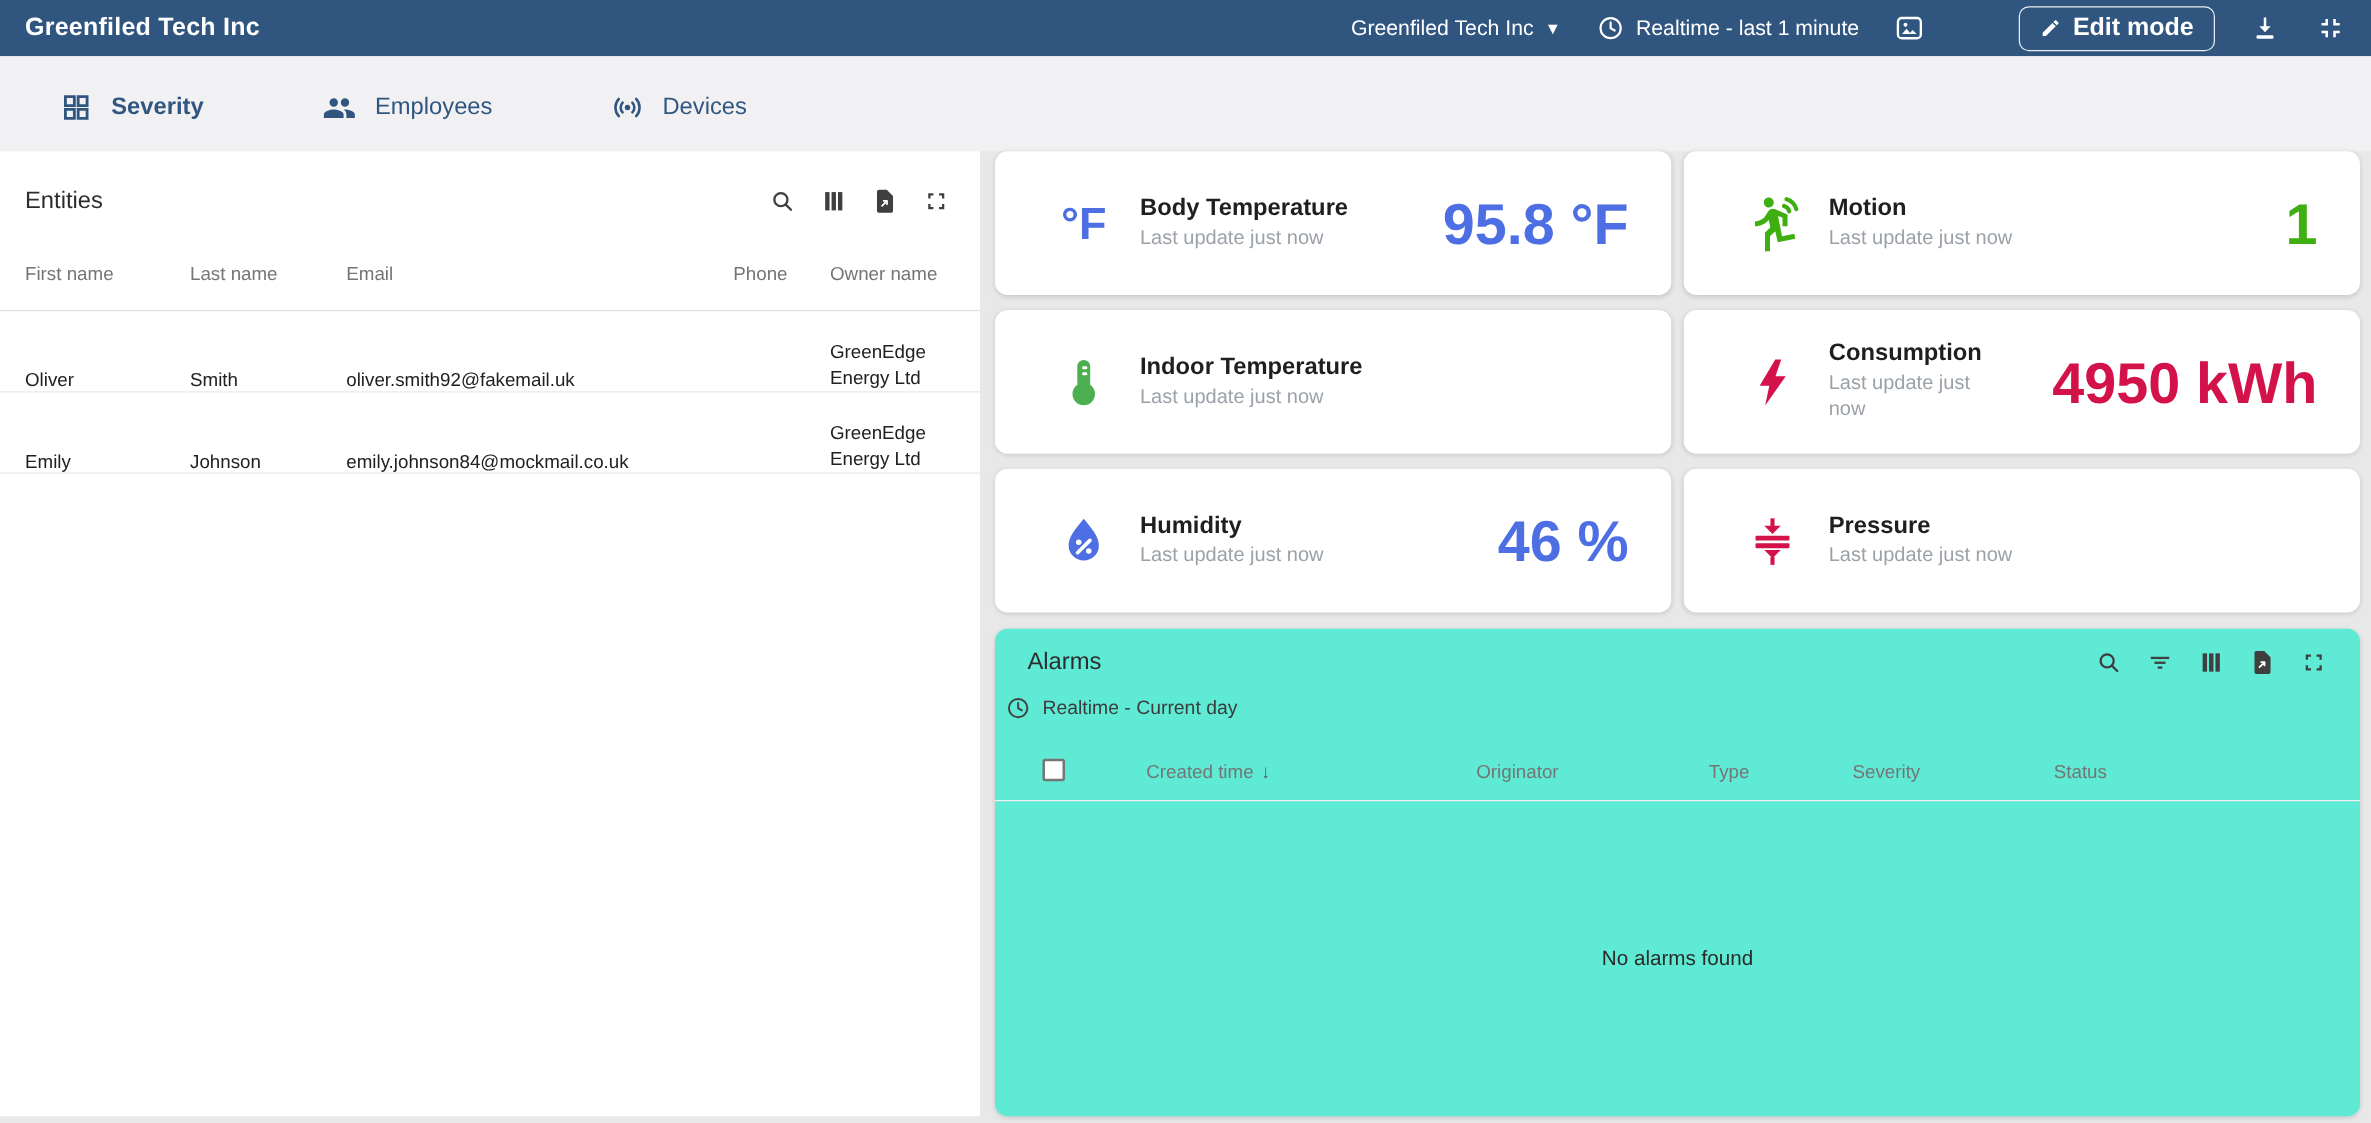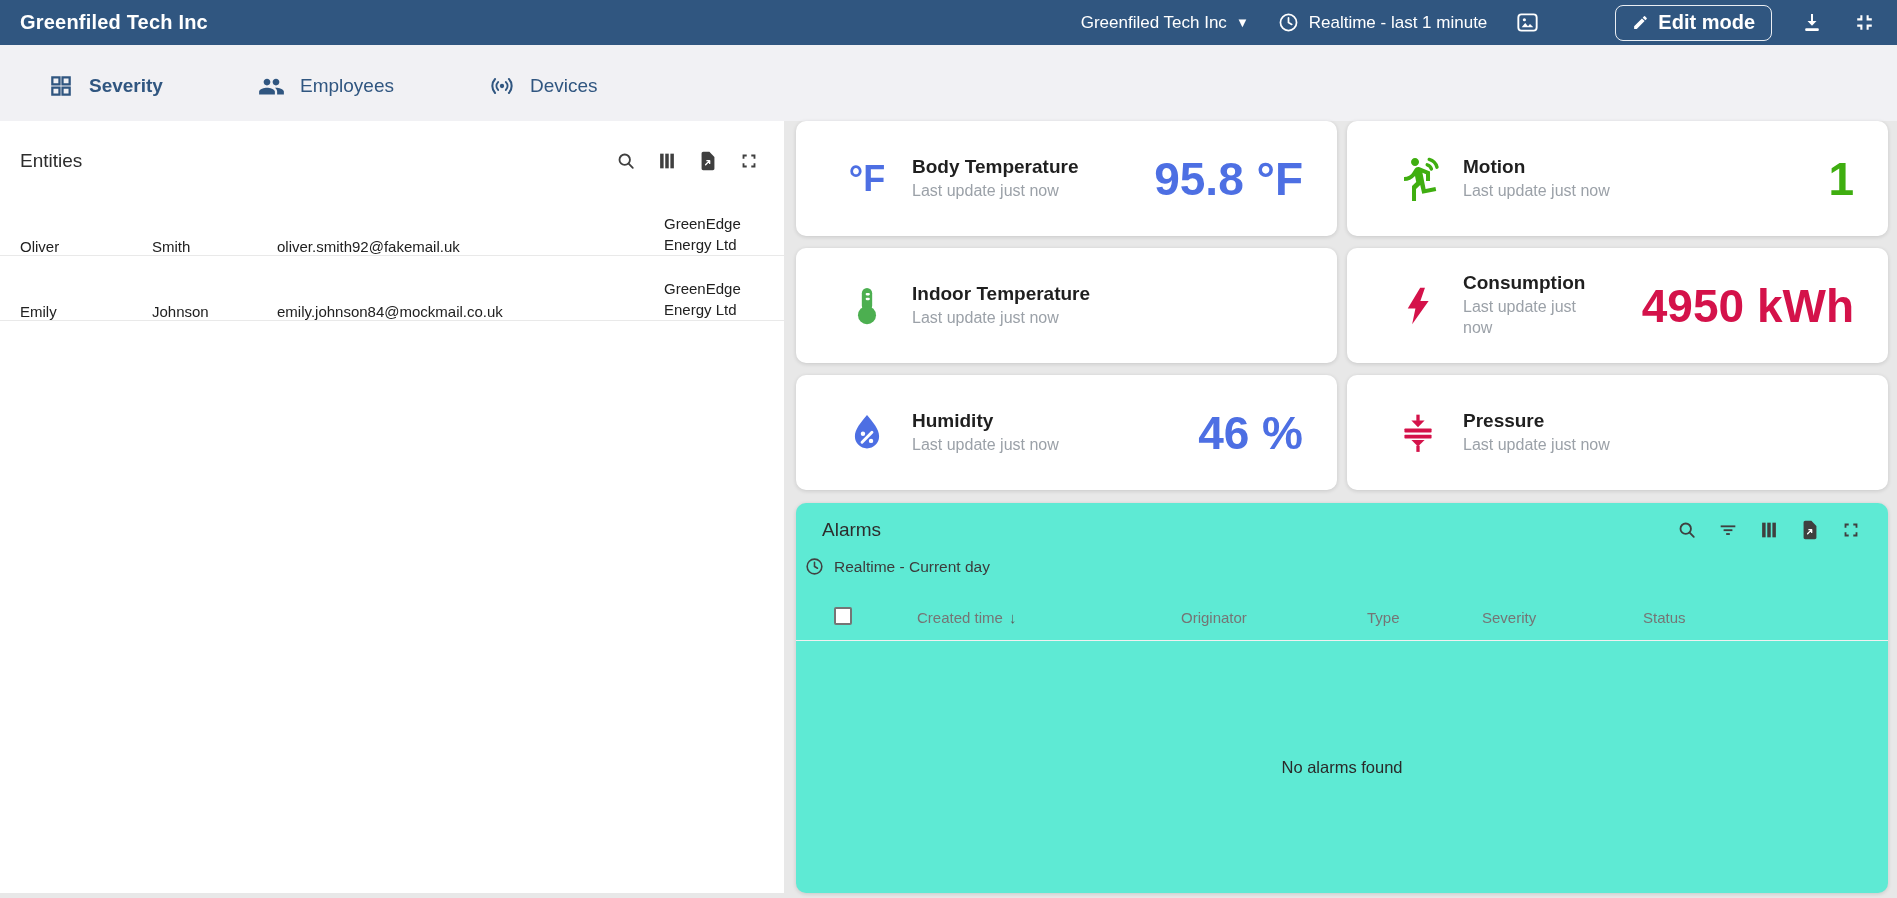--- a/index.html
+++ b/index.html
@@ -218,20 +218,27 @@
             </span>
         </button>
         <button class="tool-icon">
           <span style="display:flex;">
               <svg width="22" height="22" viewBox="0 0 24 24">
                 <path fill="#3f3f3f" d="M5 5h4.5v2H7v2.5H5V5zm9.5 0H19v4.5h-2V7h-2.5V5zM5 14.5h2V17h2.5v2H5v-4.5zm12 0h2V19h-4.5v-2H17v-2.5z"></path>
               </svg>
             </span>
         </button>
       </div>
+    </div>
+    <div class="etable-head">
+      <div class="c-first sortable">First name</div>
+      <div class="c-last sortable">Last name</div>
+      <div class="c-email sortable">Email</div>
+      <div class="c-phone">Phone</div>
+      <div class="c-owner">Owner name</div>
     </div>
     <div class="erow">
       <div class="c-first">Oliver</div>
       <div class="c-last">Smith</div>
       <div class="c-email">oliver.smith92@fakemail.uk</div>
       <div class="c-phone"></div>
       <div class="c-owner">GreenEdge Energy Ltd</div>
     </div>
     <div class="erow">
       <div class="c-first">Emily</div>

